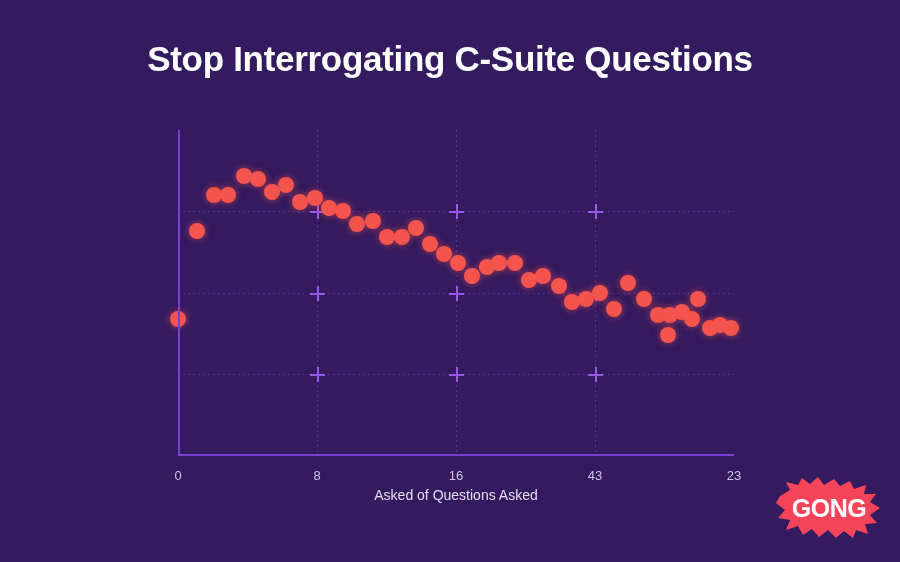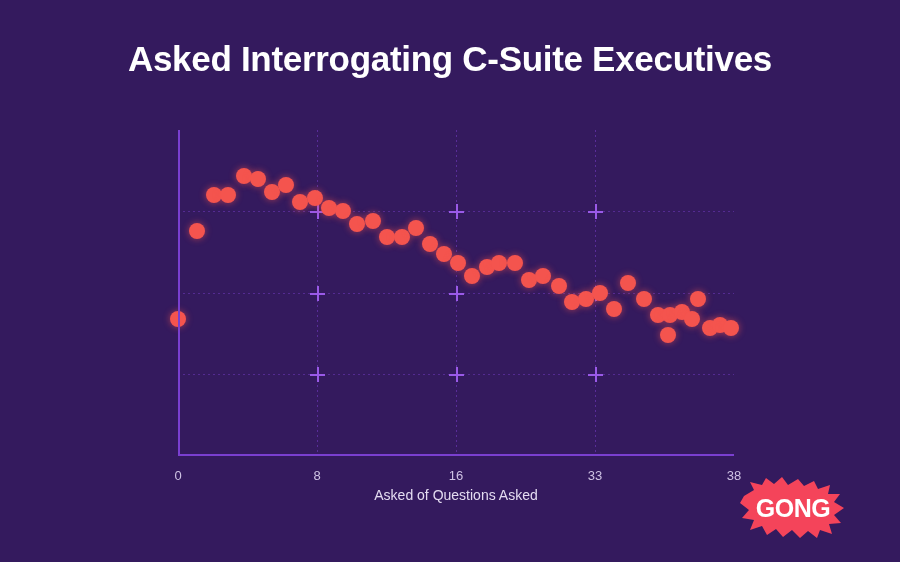--- a/index.html
+++ b/index.html
@@ -122,21 +122,21 @@
     top: 487px;
     width: 556px;
     text-align: center;
     color: #e4dcf1;
     font-size: 14px;
   }
 
   
   #gong-logo {
     position: absolute;
-    left: 740px;
+    left: 776px;
     top: 476px;
     width: 106px;
     height: 64px;
     text-align: center;
   }
   #gong-starburst {
     position: absolute;
     inset: 0;
   }
   #gong-wordmark {
@@ -150,21 +150,21 @@
     justify-content: center;
     color: #ffffff;
     font-size: 25px;
     font-weight: bold;
     letter-spacing: -0.5px;
   }
 </style>
 </head>
 <body>
 
-<div id="chart-title">Asked Interrogating C-Suite Executives</div>
+<div id="chart-title">Stop Interrogating C-Suite Questions</div>
 
 <div id="plot-area">
   <div id="grid-layer">
       <div class="vgrid" style="left: 139px;"></div>
       <div class="vgrid" style="left: 278px;"></div>
       <div class="vgrid" style="left: 417px;"></div>
       <div class="hgrid" style="top: 243.75px;"></div>
       <div class="hgrid" style="top: 162.5px;"></div>
       <div class="hgrid" style="top: 81.25px;"></div>
       <div class="cross" style="left: 139px; top: 243.75px;"></div>
@@ -220,22 +220,22 @@
       <div class="dot" style="left: 531.675px; top: 198.25px; background: rgb(244, 84, 78);"></div>
       <div class="dot" style="left: 542.1px; top: 195px; background: rgb(244, 84, 78);"></div>
       <div class="dot" style="left: 552.525px; top: 198.25px; background: rgb(244, 84, 78);"></div>
     </div>
   <div id="y-axis-spine"></div>
   <div id="x-axis-spine"></div>
   <div id="xticks-layer">
       <div class="xtick" style="left: 0px;">0</div>
       <div class="xtick" style="left: 139px;">8</div>
       <div class="xtick" style="left: 278px; text-align: center;">16</div>
-      <div class="xtick" style="left: 417px;">33</div>
-      <div class="xtick" style="left: 556px;">38</div>
+      <div class="xtick" style="left: 417px;">43</div>
+      <div class="xtick" style="left: 556px;">23</div>
     </div>
 </div>
 
 <div id="x-axis-label">Asked of Questions Asked</div>
 
 <div id="gong-logo">
   <svg id="gong-starburst" viewBox="0 0 106 64" preserveAspectRatio="none">
     <polygon points="4,20 14,14 10,6 22,9 26,2 34,8 42,1 48,9 58,3 64,10 74,5 78,13 90,9 88,18 100,18 94,26 104,32 94,39 101,47 89,48 92,58 80,54 77,62 68,55 60,62 52,54 43,61 36,53 27,59 22,50 10,54 14,44 2,42 9,34 0,27" fill="#f4445a"></polygon>
   </svg>
   <div id="gong-wordmark">GONG</div>

